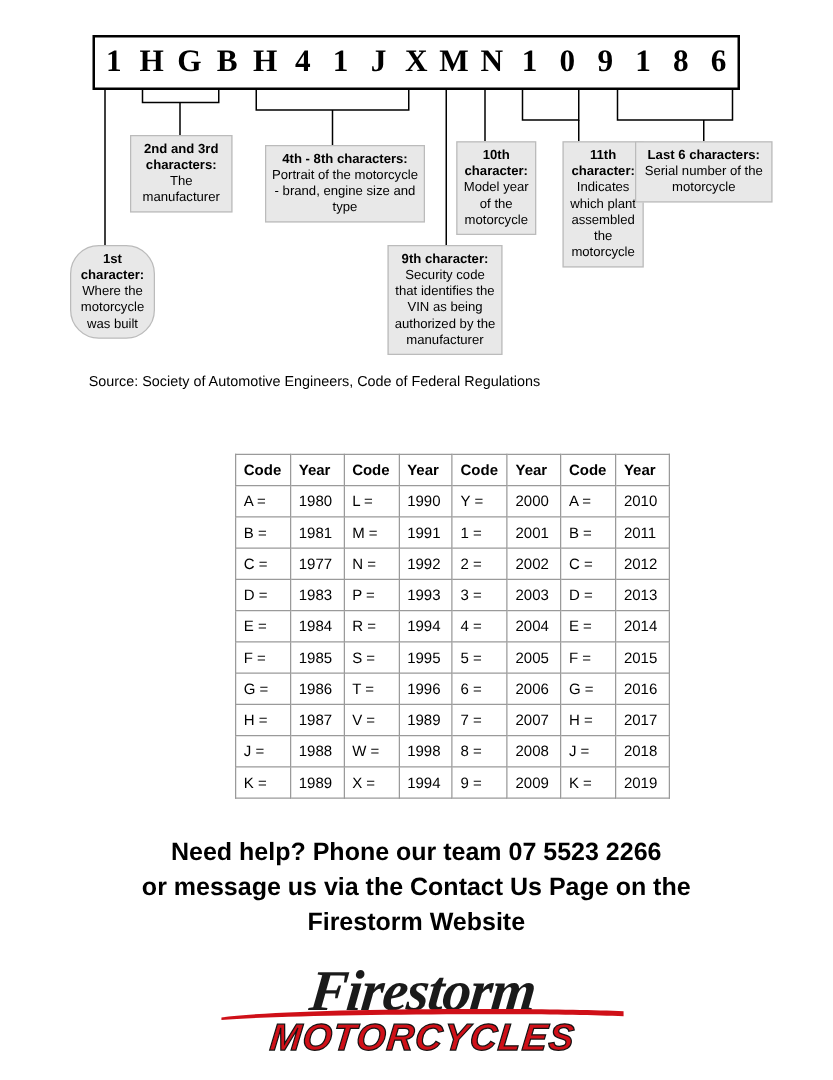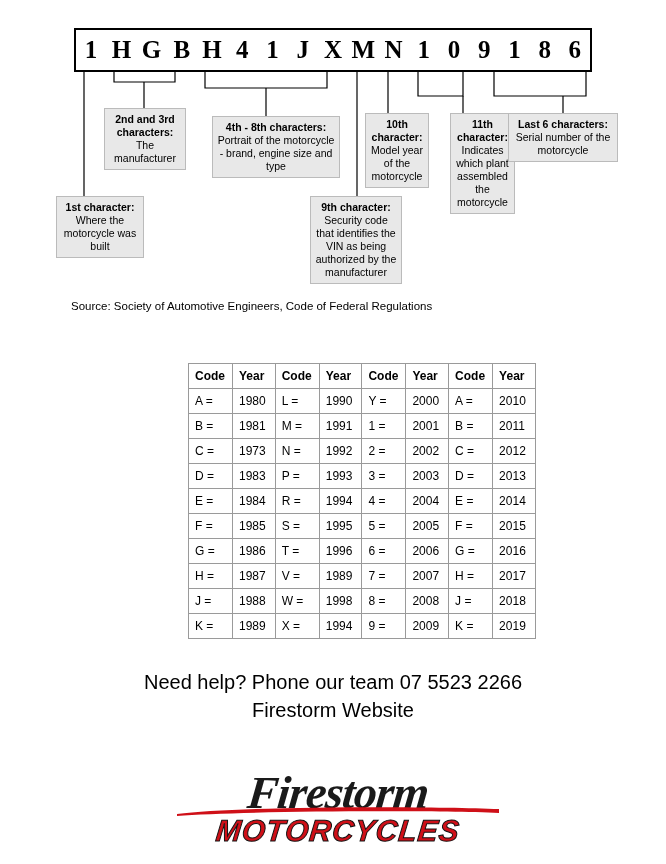--- a/index.html
+++ b/index.html
@@ -54,21 +54,21 @@
     background: #e8e8e8;
     border: 1px solid #bbbbbb;
     box-sizing: border-box;
     text-align: center;
     font-size: 10.5px;
     line-height: 13px;
     padding: 4px 3px;
   }
   .callout b { font-weight: bold; }
 
-  #callout-1  { left: 56px;  top: 196px; width: 88px;  }
+  #callout-1  { left: 56px;  top: 196px; width: 68px; border-radius: 23px;  }
   #callout-23 { left: 104px; top: 108px; width: 82px;  }
   #callout-48 { left: 212px; top: 116px; width: 128px; }
   #callout-9  { left: 310px; top: 196px; width: 92px;  }
   #callout-10 { left: 365px; top: 113px; width: 64px;  }
   #callout-11 { left: 450px; top: 113px; width: 65px; text-align: center;  }
   #callout-last6 { left: 508px; top: 113px; width: 110px; }
 
   
   #source-note {
     position: absolute;
@@ -101,21 +101,21 @@
   #code-table td.year, #code-table th.year { padding-right: 9px; }
 
   
   #help-text {
     position: absolute;
     left: 0;
     top: 668px;
     width: 666px;
     text-align: center;
     font-size: 20px;
-    font-weight: normal;
+    font-weight: bold;
     line-height: 28px;
   }
 
   
   #logo {
     position: absolute;
     left: 173px;
     top: 768px;
     width: 330px;
     height: 86px;
@@ -271,21 +271,21 @@
       <td class="year">1981</td>
       <td>M =</td>
       <td class="year">1991</td>
       <td>1 =</td>
       <td class="year">2001</td>
       <td>B =</td>
       <td class="year">2011</td>
     </tr>
     <tr>
       <td>C =</td>
-      <td class="year">1973</td>
+      <td class="year">1977</td>
       <td>N =</td>
       <td class="year">1992</td>
       <td>2 =</td>
       <td class="year">2002</td>
       <td>C =</td>
       <td class="year">2012</td>
     </tr>
     <tr>
       <td>D =</td>
       <td class="year">1983</td>
@@ -354,20 +354,21 @@
       <td>9 =</td>
       <td class="year">2009</td>
       <td>K =</td>
       <td class="year">2019</td>
     </tr>
   </tbody>
 </table>
 
 <div id="help-text">
   <div>Need help?  Phone our team 07 5523 2266</div>
+  <div>or message us via the Contact Us Page on the</div>
   <div>Firestorm Website</div>
 </div>
 
 <div id="logo">
   <div id="logo-word1">Firestorm</div>
   <svg id="logo-swoosh" viewBox="0 0 322 10" xmlns="http://www.w3.org/2000/svg" preserveAspectRatio="none">
     <path d="M0,8 C60,0 250,0 322,3 L322,7 C250,4 60,5 0,10 Z" fill="#cf1018"></path>
   </svg>
   <div id="logo-word2">MOTORCYCLES</div>
 </div>

